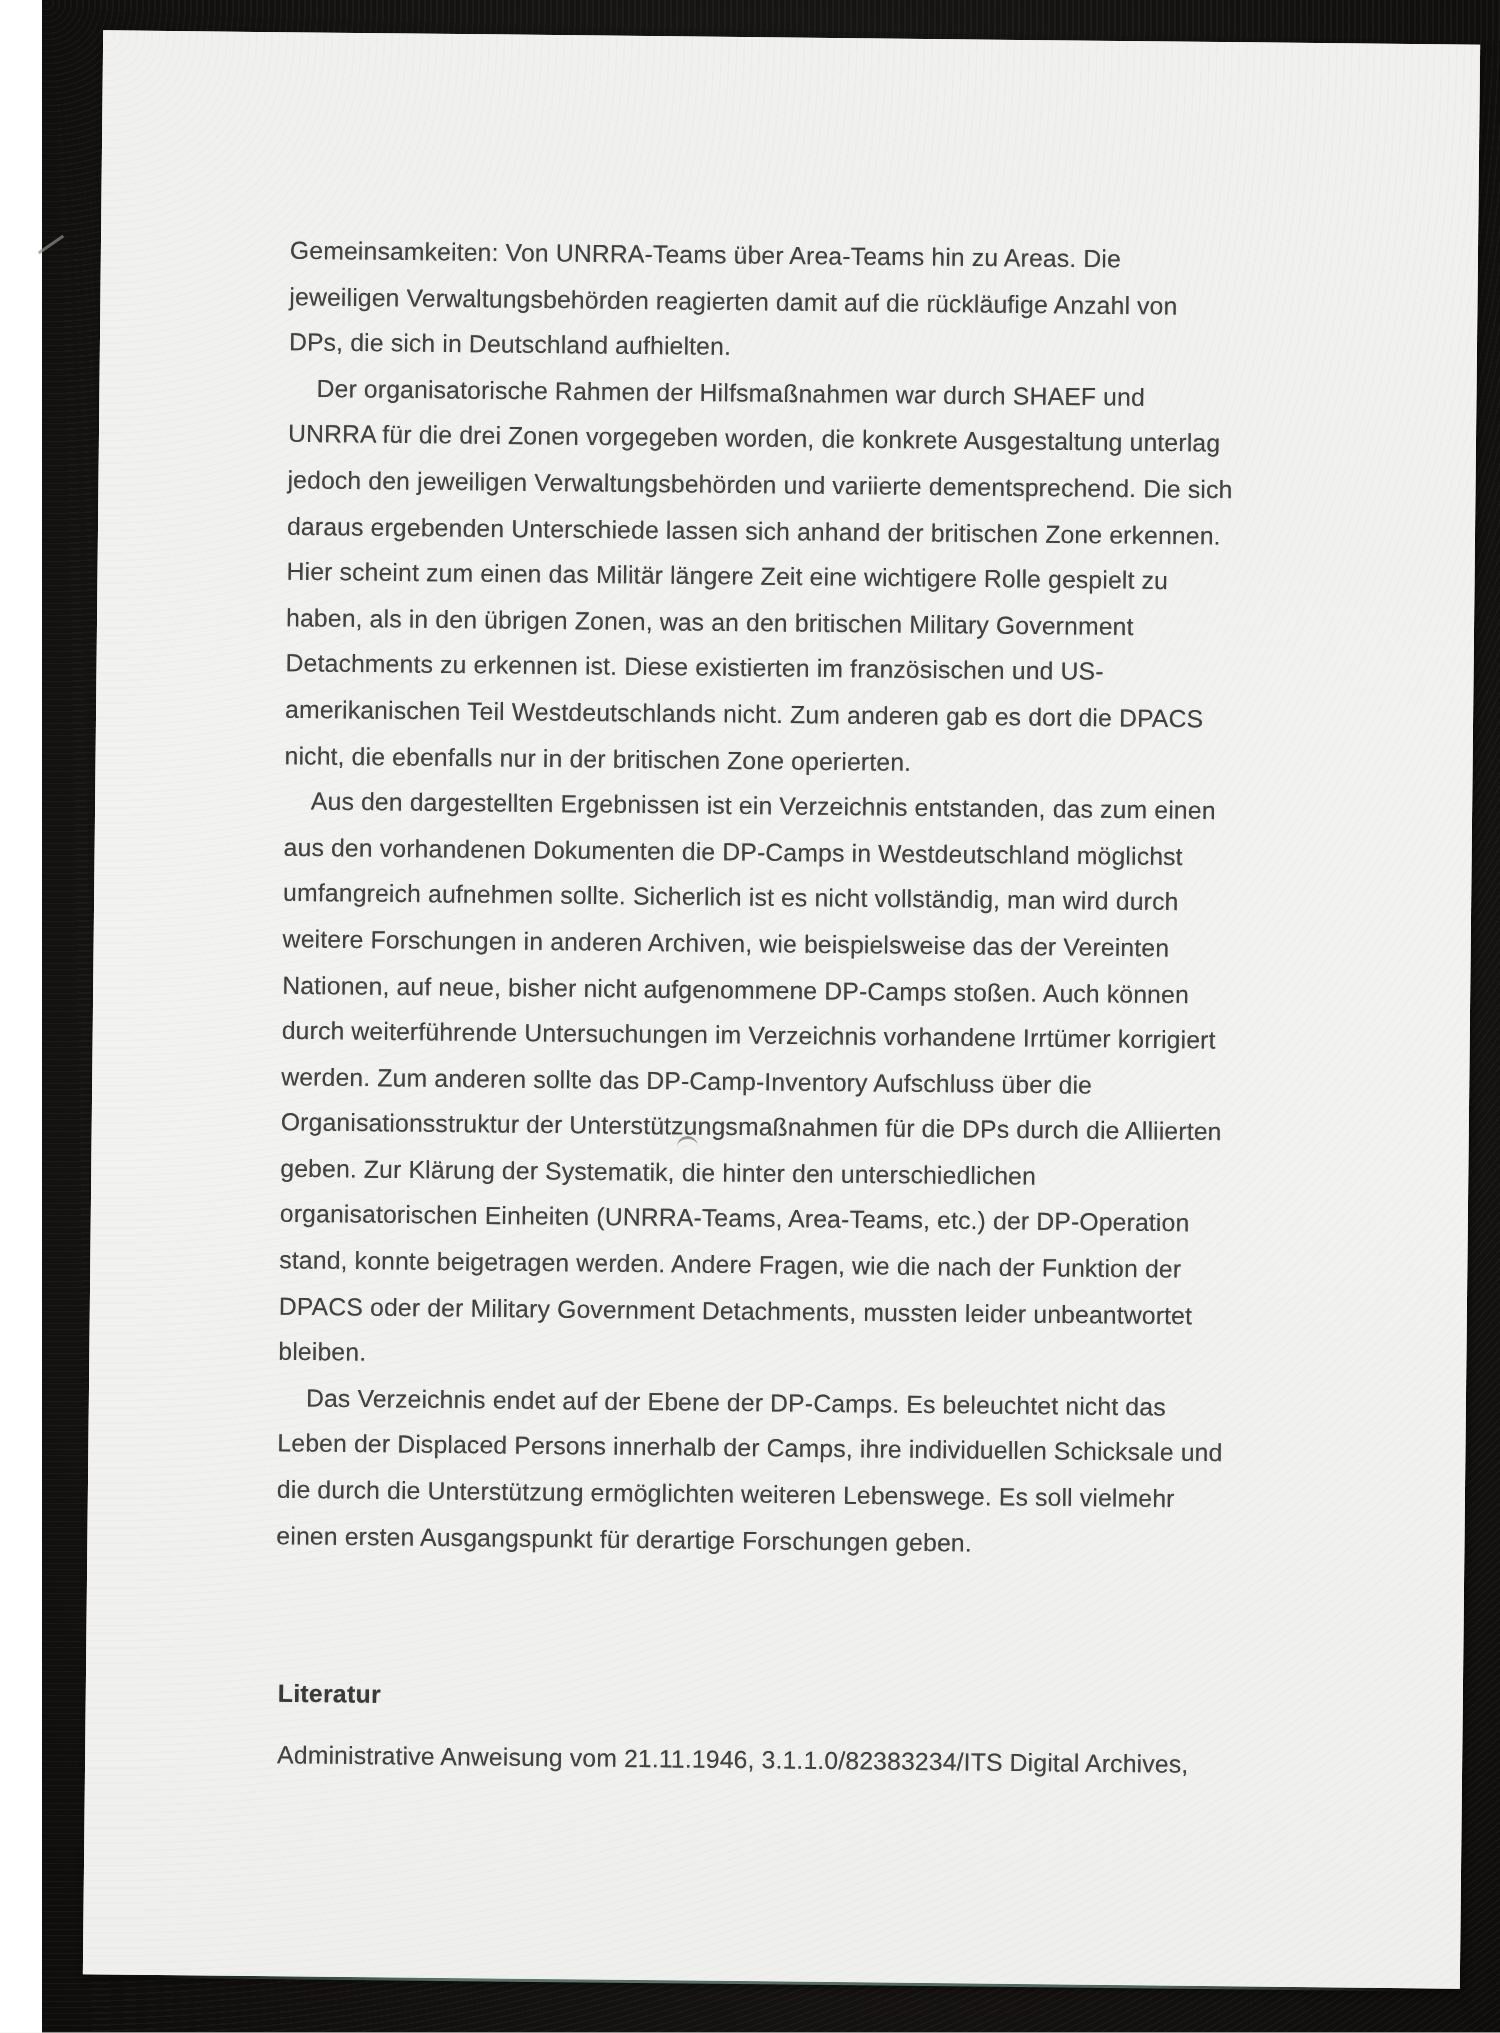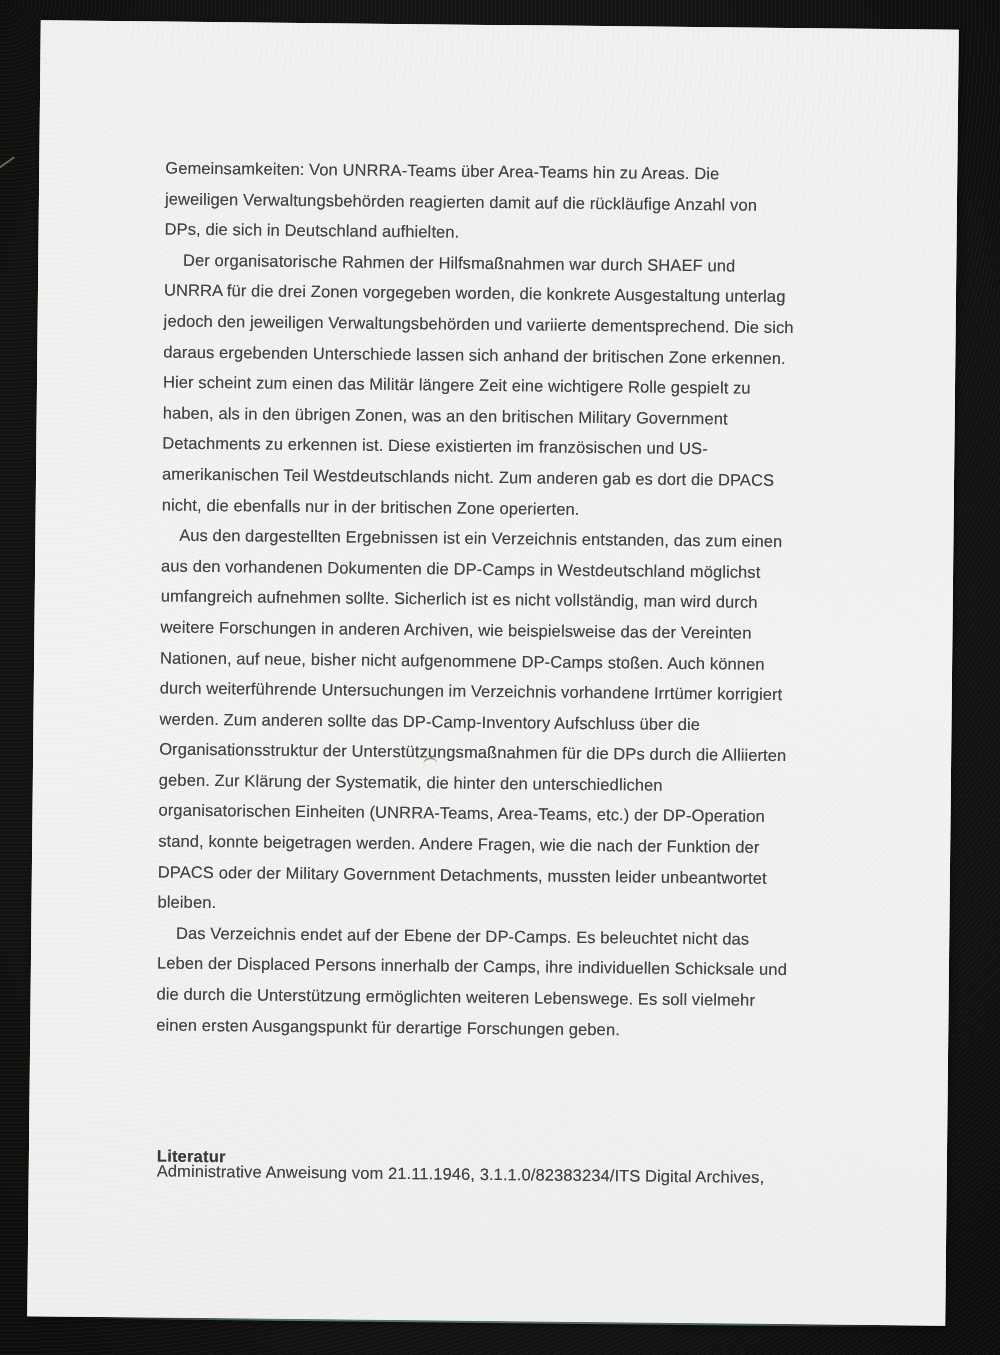--- a/index.html
+++ b/index.html
@@ -13,20 +13,21 @@
     overflow: hidden;
     font-family: "Liberation Sans", sans-serif;
   }
   .scan-bg {
     position: absolute;
     inset: 0;
     background-color: #171513;
     background-image:
       repeating-radial-gradient(circle at 3px 2px, rgba(255,255,255,0.035) 0 1px, transparent 1px 4px),
       radial-gradient(ellipse at 50% 45%, #22201e 0%, #171513 55%, #0f0d0b 100%);
+    margin-left: 28px;
   }
   .scratch {
     position: absolute;
     left: -4px;
     top: 162px;
     width: 20px;
     height: 2px;
     background: #8d8d89;
     opacity: 0.7;
     transform: rotate(-35deg);
@@ -68,21 +69,21 @@
     letter-spacing: 0.1px;
     color: #424242;
     text-shadow: 0 0 0.5px rgba(70,70,70,0.55);
   }
   .line {
     white-space: pre;
   }
   .heading {
     position: absolute;
     left: 128px;
-    top: 1125px;
+    top: 1099px;
     font-size: 16.5px;
     font-weight: bold;
     letter-spacing: 0.2px;
     color: #3a3a3a;
     text-shadow: 0 0 0.5px rgba(60,60,60,0.6);
   }
   .reference {
     position: absolute;
     left: 128px;
     top: 1140px;

